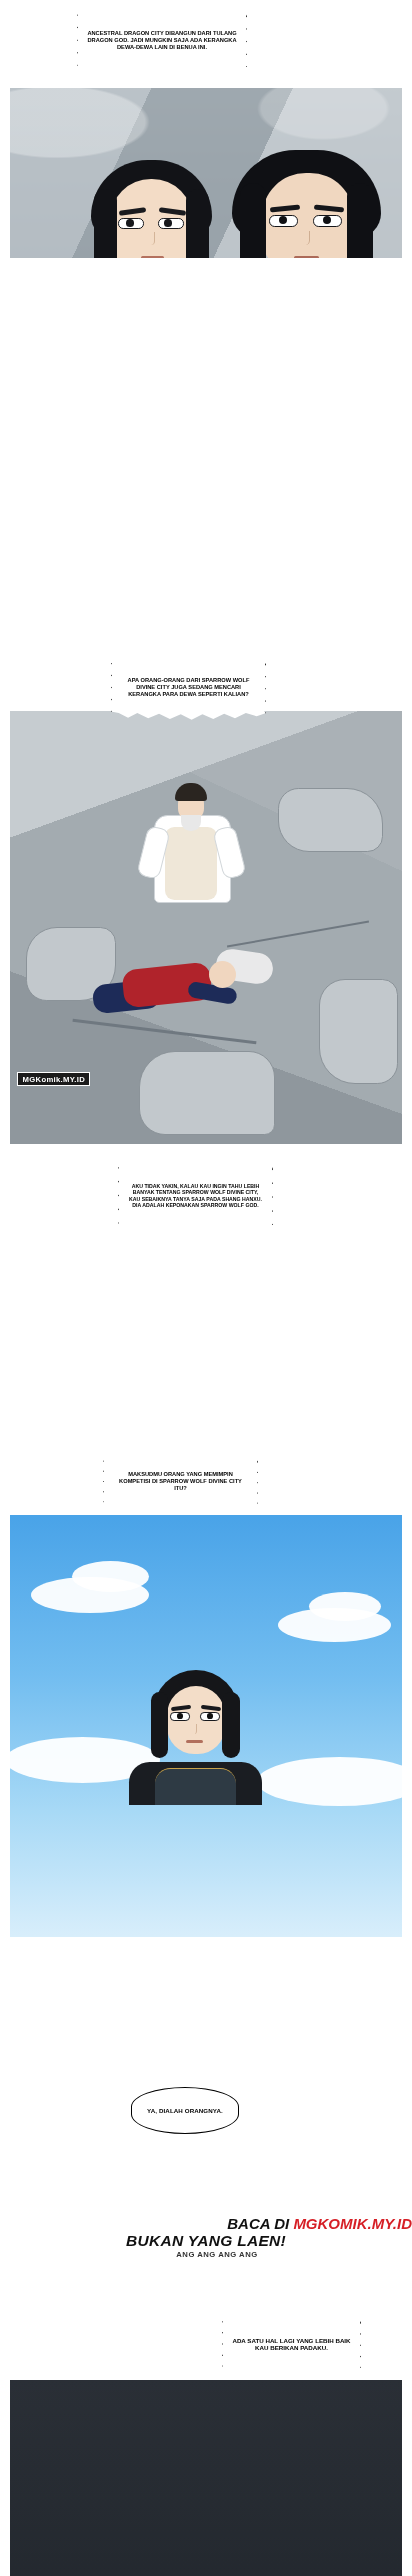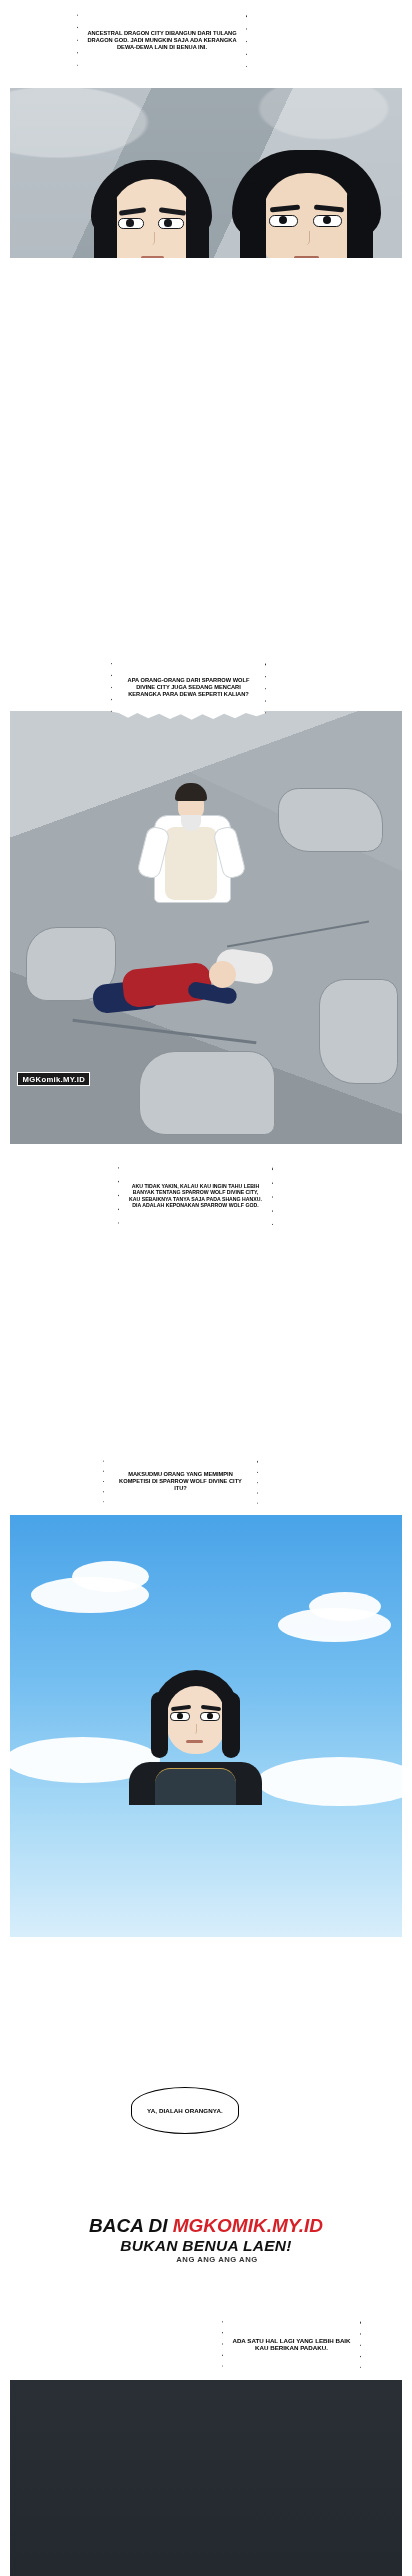--- a/index.html
+++ b/index.html
@@ -47,21 +47,21 @@
     font-family:"Liberation Sans",sans-serif;
   }
   .wm-dark{
     background:#1b1b1b;color:#ffffff;padding:1.5px 4.1px;
     border:1px solid #ffffff;letter-spacing:0.3px;
     font-size:7.7px;
   }
   .promo{
     position:absolute;left:0;width:412px;text-align:center;z-index:50;
   }
-  .promo .l1{font-size:19px;font-weight:800;color:#111;font-style:italic;}
+  .promo .l1{font-size:15px;font-weight:800;color:#111;font-style:italic;text-align:right;}
   .promo .l1 .red{color:#d61f26;}
   .promo .l2{font-size:15.5px;font-weight:800;color:#111;font-style:italic;letter-spacing:0.3px;}
   .promo .l3{font-size:7.7px;font-weight:700;color:#333;letter-spacing:0.5px;padding-left:22px;}
 
   
 
   
   .p1{background:linear-gradient(180deg,#cfd6da 0%,#aab3ba 45%,#8d969e 100%);}
   .p1 .rocks{position:absolute;inset:0;
     background:
@@ -284,21 +284,21 @@
       <div class="mouth"></div>
     </div>
   </div>
 
   <div class="bubble" style="left:131px;top:2087px;width:108px;height:47px;">
     <span class="txt t12">YA, DIALAH ORANGNYA.</span>
   </div>
 
   <div class="promo" style="top:2215px;">
     <div class="l1"><span>BACA DI </span><span class="red">MGKOMIK.MY.ID</span></div>
-    <div class="l2">BUKAN BENUA LAEN!</div>
+    <div class="l2">BUKAN YANG LAEN!</div>
     <div class="l3">ANG ANG ANG ANG</div>
   </div>
 
   <div class="spiky" style="left:222px;top:2313px;width:139px;height:62px;">
     <div class="core t12">
         <span>ADA SATU HAL LAGI YANG LEBIH BAIK KAU BERIKAN PADAKU.</span>
       </div>
   </div>
 
   <div class="panel p4" style="left:10.3px;top:2380px;width:392px;height:773px;">

